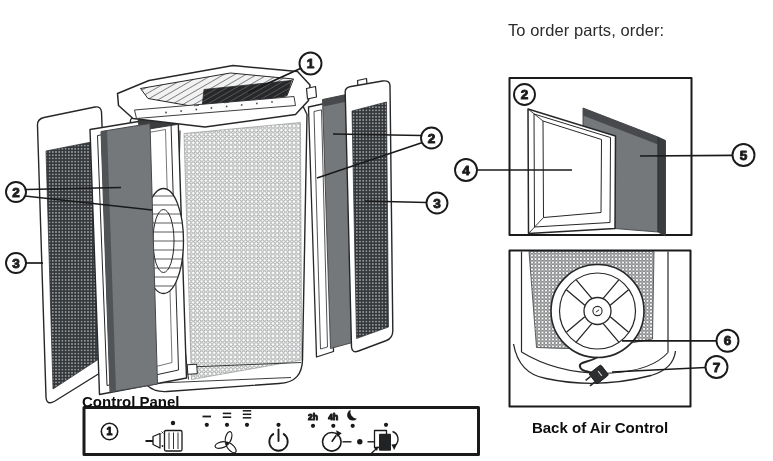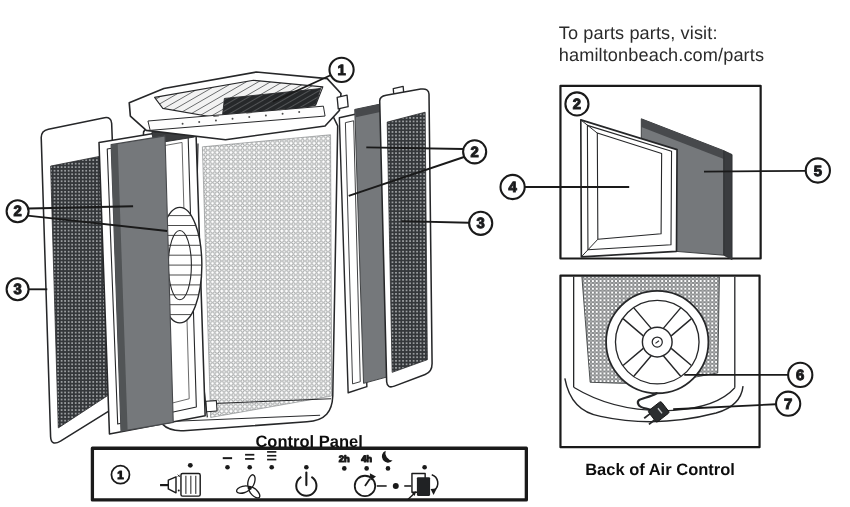--- a/index.html
+++ b/index.html
@@ -1,21 +1,21 @@
 <!DOCTYPE html>
 <html><head>
 <meta charset="utf-8">
 <style>
   html,body{margin:0;padding:0;background:#fff;}
   .canvas{position:relative;width:773px;height:461px;background:#ffffff;overflow:hidden;
           font-family:"Liberation Sans",sans-serif;}
   svg.art{position:absolute;left:0;top:0;}
   .order-text{position:absolute;left:508px;top:21px;font-size:16.5px;line-height:19.5px;
               color:#2b2b2b;letter-spacing:.1px;}
-  .cp-title{position:absolute;left:82px;top:393px;width:398px;text-align:center;
+  .cp-title{position:absolute;left:82px;top:393px;width:398px;text-align:left;
             font-weight:bold;font-size:15px;color:#0d0d0d;}
   .back-caption{position:absolute;left:509px;top:419px;width:182px;text-align:center;
                 font-weight:bold;font-size:15px;color:#0d0d0d;}
   .co{font:bold 13.5px "Liberation Sans",sans-serif;fill:#101010;text-anchor:middle;}
   .c1t{font:bold 10.5px "Liberation Sans",sans-serif;fill:#101010;text-anchor:middle;}
   .tl{font:bold 8.5px "Liberation Sans",sans-serif;fill:#1a1a1a;text-anchor:middle;}
   .ln{stroke:#1a1a1a;stroke-width:1.7;}
   .cc{fill:#fff;stroke:#1a1a1a;stroke-width:1.9;}
   .art *{vector-effect:none;}
 </style>
@@ -299,19 +299,18 @@
       <rect x="379" y="433.8" width="12" height="17" rx="1" fill="#202224" stroke="none"></rect>
       <path d="M 392.5,431.5 A 8,8 0 0 1 394.8,445.5" stroke-width="1.4"></path>
       <polygon points="397,444 394.2,450 391.4,444.6" fill="#1a1a1a" stroke="none"></polygon>
       <line x1="371" y1="453.8" x2="376.6" y2="448.6" stroke-width="1.3"></line>
       <polygon points="378.4,446.6 374.3,447.9 377,450.9" fill="#1a1a1a" stroke="none"></polygon>
     </g>
   </g>
 </svg>
 
   <div class="order-text">
-    <div>To parts parts, visit:</div>
-    <div>hamiltonbeach.com/parts</div>
+    <div>To order parts, order:</div>
   </div>
   <div class="cp-title">Control Panel</div>
   <div class="back-caption">Back of Air Control</div>
 
 </div>
 
 </body></html>

